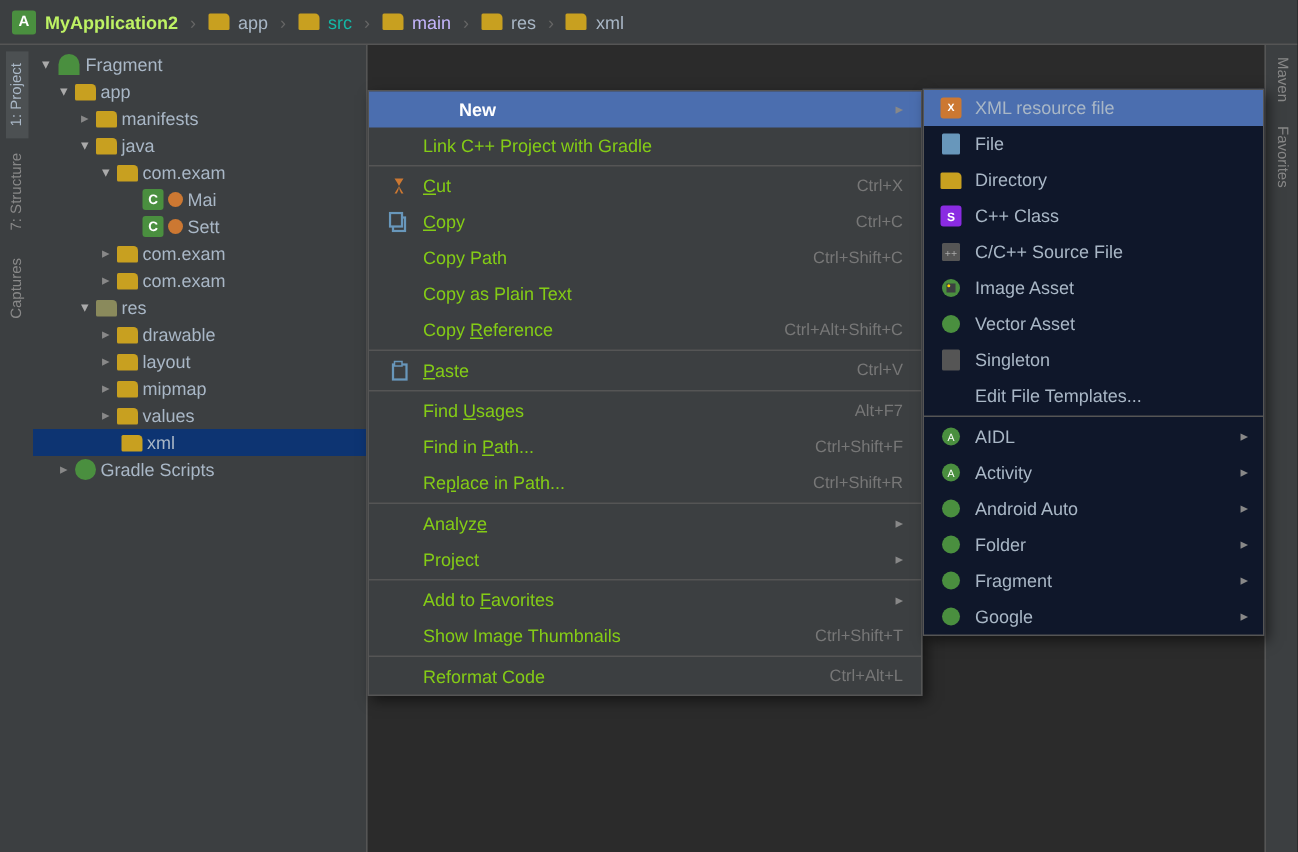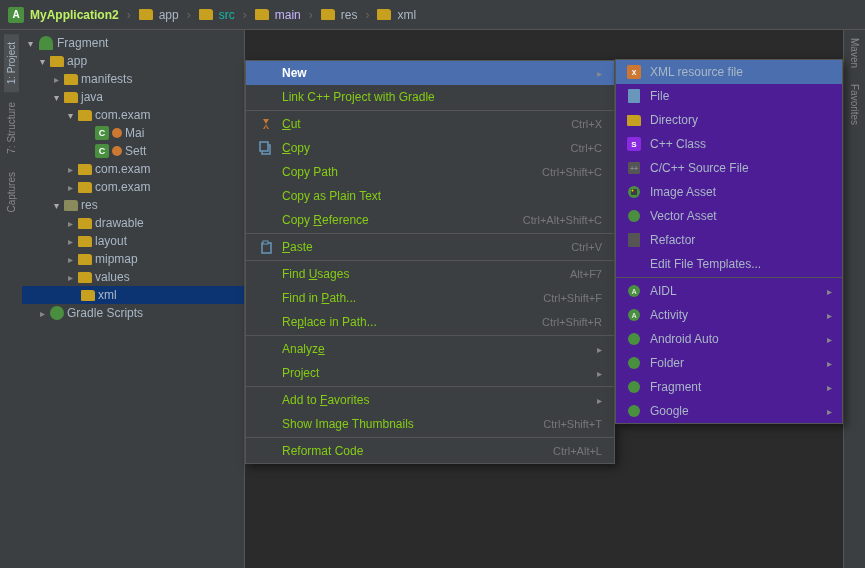--- a/index.html
+++ b/index.html
@@ -206,21 +206,21 @@
       background: #555;
       margin: 1px 0;
     }
 
     
     .sub-menu {
       position: absolute;
       top: 0;
       left: 369px;
       width: 228px;
-      background: #4c1d95;
+      background: #0f172a;
       border: 1px solid #555;
       box-shadow: 3px 3px 8px rgba(0,0,0,0.5);
       z-index: 300;
     }
 
     .sub-menu-item {
       display: flex;
       align-items: center;
       padding: 4px 10px;
       gap: 8px;
@@ -394,21 +394,21 @@
     </div>
   </div>
 
   <div style="flex:1; background:#2b2b2b;"></div>
 
   <div class="context-menu-overlay">
     <div class="context-menu">
 
       <div class="menu-item highlighted" style="position:relative;">
         <span class="menu-item-icon"></span>
-        <span class="menu-item-label" style="color:#fff; font-weight:bold;">New</span>
+        <span class="menu-item-label" style="color:#fff; font-weight:bold;margin-left:24px;">New</span>
         <span class="menu-item-arrow">▸</span>
       </div>
 
       <div class="menu-item">
         <span class="menu-item-icon"></span>
         <span class="menu-item-label">Link C++ Project with Gradle</span>
       </div>
       <div class="menu-separator"></div>
 
       <div class="menu-item">
@@ -571,21 +571,21 @@
                 <circle cx="7" cy="7" r="6" fill="#4a8f3f"></circle>
               </svg>
           </span>
           <span class="sub-item-label">Vector Asset</span>
         </div>
 
         <div class="sub-menu-item">
           <span class="sub-item-icon">
             <span style="width:12px;height:14px;background:#555;border-radius:1px;display:inline-block;"></span>
           </span>
-          <span class="sub-item-label">Refactor</span>
+          <span class="sub-item-label">Singleton</span>
         </div>
 
         <div class="sub-menu-item">
           <span class="sub-item-icon"></span>
           <span class="sub-item-label">Edit File Templates...</span>
         </div>
         <div style="height:1px;background:#555;margin:1px 0;"></div>
 
         <div class="sub-menu-item">
           <span class="sub-item-icon">

